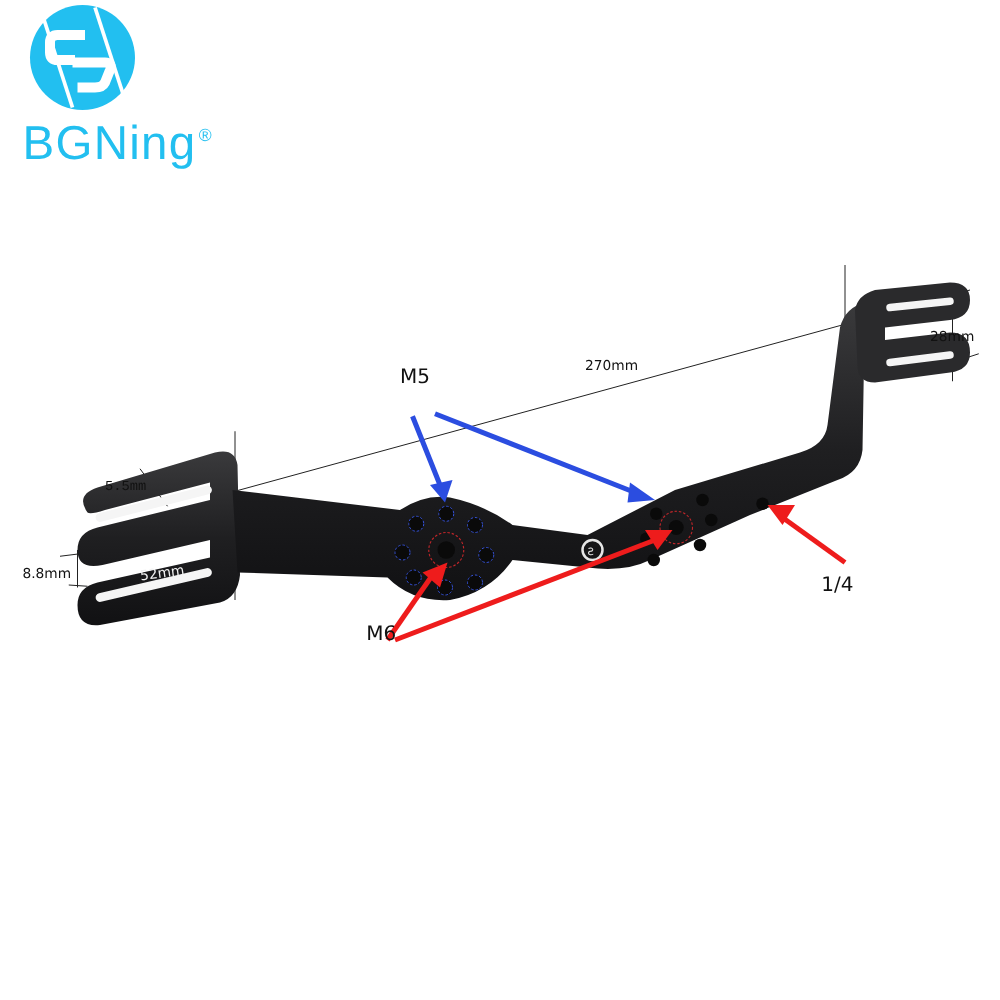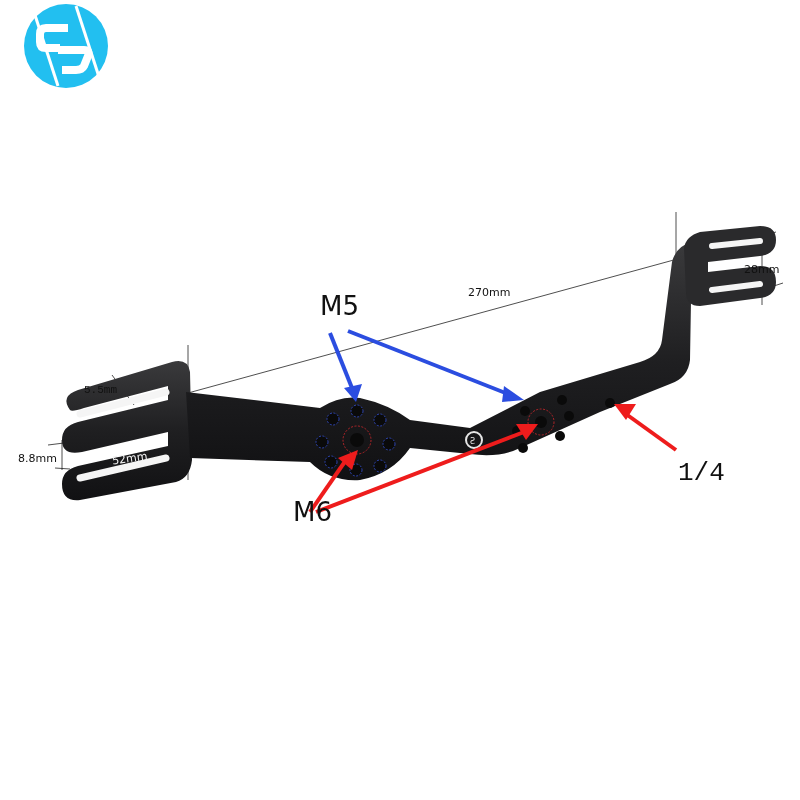--- a/index.html
+++ b/index.html
@@ -3,33 +3,36 @@
 <meta charset="utf-8">
 <style>
   html, body { margin:0; padding:0; background:#ffffff; }
   body { width:800px; height:800px; position:relative; overflow:hidden; font-family:"DejaVu Sans", sans-serif; }
   .logo { position:absolute; left:0; top:0; width:220px; height:160px; }
   .brand-text { position:absolute; left:18px; top:94px; font-family:"Liberation Sans", sans-serif; font-size:38px; color:#22bff0; letter-spacing:1px; }
   .brand-text sup { font-size:14px; vertical-align:top; position:relative; top:6px; margin-left:2px; }
   .scene { position:absolute; left:0; top:0; width:800px; height:800px; }
   .dim { position:absolute; font-family:"DejaVu Sans", sans-serif; font-size:11px; color:#111; white-space:nowrap; }
   .dim-white { color:#f2f2f2; }
-  .label { position:absolute; font-family:"DejaVu Sans", sans-serif; font-size:26px; color:#111; white-space:nowrap; }
+  .label { position:absolute; font-family:"DejaVu Sans", sans-serif; font-size:16px; color:#111; white-space:nowrap; }
 </style>
 </head>
 <body>
 
 <div class="logo">
   <svg width="220" height="100" viewBox="0 0 220 100">
     <circle cx="66" cy="46" r="42" fill="#22bff0"></circle>
     <line x1="34" y1="12" x2="58" y2="86" stroke="#fff" stroke-width="3"></line>
     <line x1="76" y1="6" x2="100" y2="80" stroke="#fff" stroke-width="3"></line>
     <path d="M68 28 L46 28 Q40 28 40 34 L40 42 Q40 48 46 48 L60 48" fill="none" stroke="#fff" stroke-width="8" stroke-linejoin="round"></path>
     <path d="M58 50 L84 50 Q90 50 88 56 L84 66 Q82 70 76 70 L62 70" fill="none" stroke="#fff" stroke-width="8" stroke-linejoin="round"></path>
   </svg>
+  <div class="brand-text">
+    <span>BGNing</span><sup>®</sup>
+  </div>
 </div>
 
 <svg class="scene" viewBox="0 0 800 800">
   <defs>
     <linearGradient id="metal" x1="0" y1="0" x2="0" y2="1">
       <stop offset="0" stop-color="#3a3a3c"></stop>
       <stop offset="0.5" stop-color="#1f1f21"></stop>
       <stop offset="1" stop-color="#111113"></stop>
     </linearGradient>
   </defs>
@@ -115,13 +118,13 @@
 </svg>
 
 <div class="dim" style="left:468px;top:286px;">270mm</div>
 <div class="dim" style="left:84px;top:384px;font-family:Liberation Mono, monospace;">5.5mm</div>
 <div class="dim" style="left:18px;top:452px;text-align:right;">8.8mm</div>
 <div class="dim dim-white" style="left:112px;top:452px;transform:rotate(-8deg);">52mm</div>
 <div class="dim" style="left:712px;top:263px;margin-left:32px;">28mm</div>
 
 <div class="label" style="left:320px;top:291px;">M5</div>
 <div class="label" style="left:293px;top:497px;">M6</div>
-<div class="label" style="left:678px;top:458px;font-family:Liberation Mono, monospace;">1/4</div>
+<div class="label" style="left:657px;top:458px;">1/4</div>
 
 </body></html>

